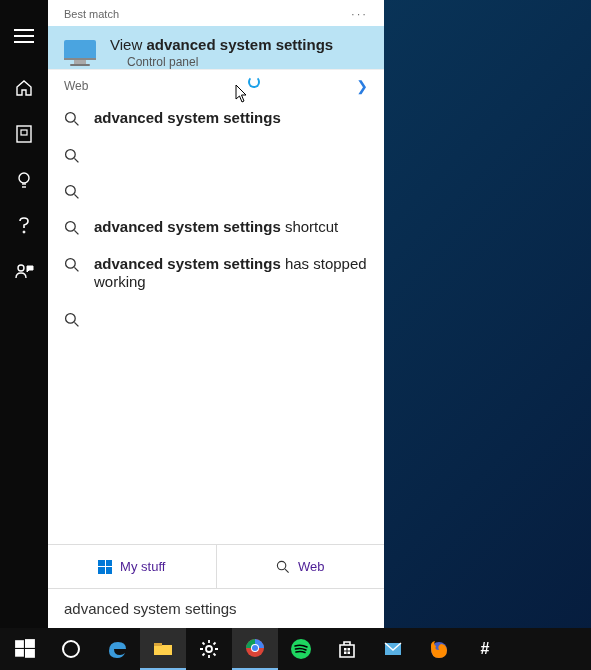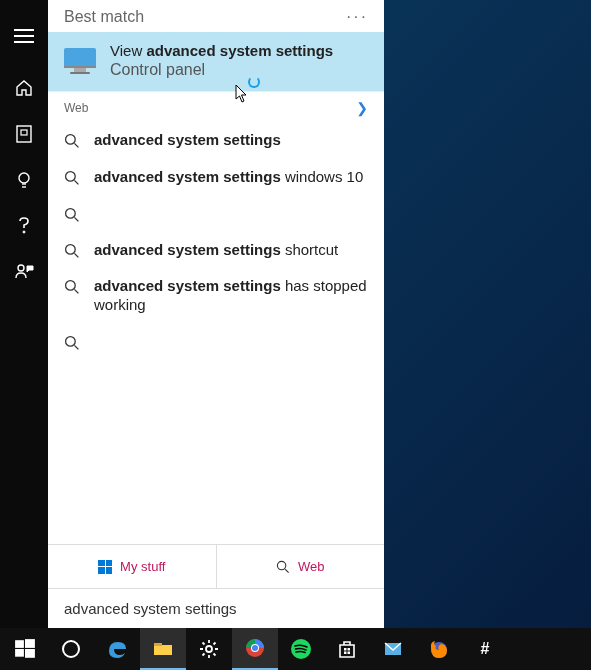--- a/index.html
+++ b/index.html
@@ -27,43 +27,43 @@
     .cortana-sidebar .spacer6 { height: 6px; }
 
     .search-panel {
       position: absolute; left: 48px; top: 0;
       width: 336px; height: 628px;
       background: #fff;
       display: flex; flex-direction: column;
     }
     .section-header {
       padding: 8px 16px 6px;
-      font-size: 16px; color: #666;
+      font-size: 11px; color: #666;
       display: flex; justify-content: space-between; align-items: center; text-align: right;
     }
     .section-header .more { letter-spacing: 2px; color: #666; cursor: pointer; }
     .best-match-item {
       background: #bae3f4;
       display: flex; align-items: center;
-      padding: 10px 16px 12px;
+      padding: 10px 16px 0;
       cursor: pointer;
     }
     .monitor-icon {
       width: 32px; height: 26px;
       position: relative; margin-right: 14px;
     }
     .monitor-icon .screen {
       width: 32px; height: 20px; background: #4aa4e0; border-radius: 2px 2px 0 0;
       border-bottom: 2px solid #888;
     }
     .monitor-icon .stand { width: 12px; height: 4px; background: #aaa; margin: 0 auto; }
     .monitor-icon .base { width: 20px; height: 2px; background: #777; margin: 0 auto; border-radius: 1px;}
     .bm-text .bm-title { font-size: 15px; color: #222; }
     .bm-text .bm-title b { font-weight: 600; }
-    .bm-text .bm-sub { font-size: 16px; color: #555; margin-top: 2px; }
+    .bm-text .bm-sub { font-size: 12px; color: #555; margin-top: 2px; margin-left: 17px; }
 
     .web-header {
       padding: 8px 16px 6px;
       display: flex; justify-content: space-between; align-items: center;
       font-size: 12px; color: #666;
       border-top: 1px solid #eee;
     }
     .web-header .chev { color: #2a7de1; font-size: 14px; }
 
     .result-list { flex: 1; overflow: hidden; }
@@ -77,21 +77,21 @@
       width: 16px; height: 16px; margin-right: 14px; margin-top: 2px; flex-shrink: 0;
     }
     .result-item .rtext { line-height: 1.25; }
     .result-item b { font-weight: 600; }
 
     .bottom-tabs {
       display: flex; border-top: 1px solid #ddd; height: 44px;
     }
     .bottom-tabs .tab {
       flex: 1; display: flex; align-items: center; justify-content: center;
-      gap: 8px; font-size: 13px; color: #be185d; cursor: pointer;
+      gap: 8px; font-size: 13px; color: #4c1d95; cursor: pointer;
     }
     .bottom-tabs .tab + .tab { border-left: 1px solid #ddd; }
     .win-logo {
       width: 14px; height: 14px; display: grid;
       grid-template: 1fr 1fr / 1fr 1fr; gap: 1px;
     }
     .win-logo span { background: #0078d7; }
 
     .search-box {
       height: 40px; border-top: 1px solid #ddd; background: #fff;
@@ -199,21 +199,20 @@
           <circle cx="8" cy="8" r="6" stroke="#333" stroke-width="1.6" fill="none"></circle>
           <line x1="13" y1="13" x2="18" y2="18" stroke="#333" stroke-width="1.6"></line>
         </svg>
         <span class="rtext"><b>advanced system settings</b></span>
       </div>
       <div class="result-item">
         <svg class="search-ico" viewBox="0 0 20 20">
           <circle cx="8" cy="8" r="6" stroke="#333" stroke-width="1.6" fill="none"></circle>
           <line x1="13" y1="13" x2="18" y2="18" stroke="#333" stroke-width="1.6"></line>
         </svg>
-        <span class="rtext"><b>advanced system settings</b> windows 10</span>
       </div>
       <div class="result-item">
         <svg class="search-ico" viewBox="0 0 20 20">
           <circle cx="8" cy="8" r="6" stroke="#333" stroke-width="1.6" fill="none"></circle>
           <line x1="13" y1="13" x2="18" y2="18" stroke="#333" stroke-width="1.6"></line>
         </svg>
       </div>
       <div class="result-item">
         <svg class="search-ico" viewBox="0 0 20 20">
           <circle cx="8" cy="8" r="6" stroke="#333" stroke-width="1.6" fill="none"></circle>

